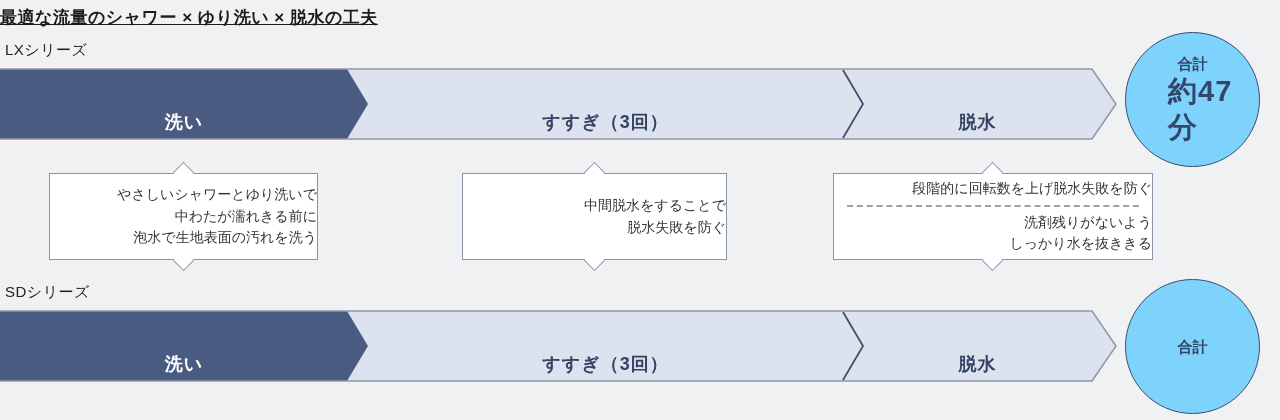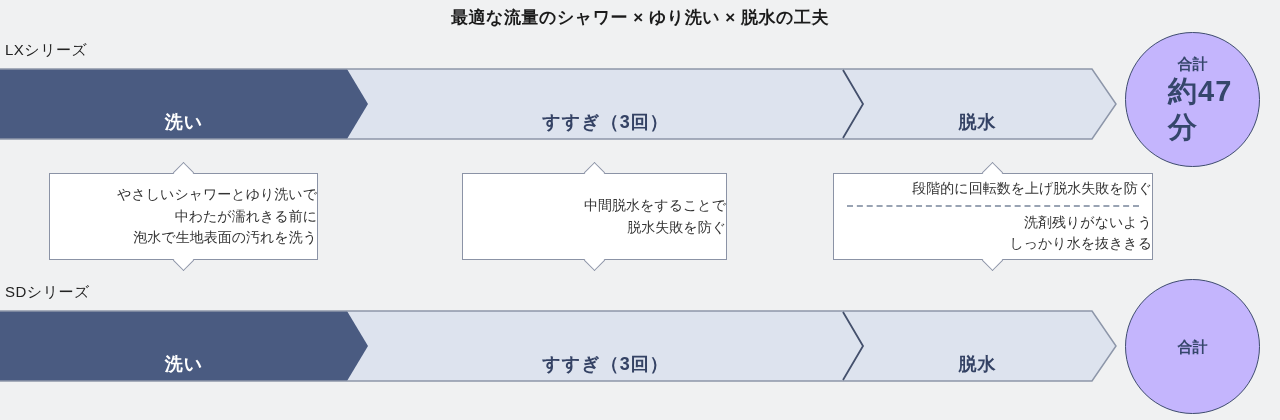--- a/index.html
+++ b/index.html
@@ -3,22 +3,23 @@
 <meta charset="utf-8">
 <style>
   html,body{margin:0;padding:0;}
   body{font-family:"Liberation Sans","DejaVu Sans",sans-serif;}
   .canvas{
     position:relative;width:1280px;height:420px;
     background:#f0f1f2;overflow:hidden;
   }
   .page-title{
     position:absolute;top:6px;left:0;width:1280px;
-    text-align:center;font-size:17px;font-weight:700;color:#1b1b1b;
+    font-size:17px;font-weight:700;color:#1b1b1b;
     letter-spacing:0.5px;
+    text-decoration:underline;
   }
   .series-label{
     position:absolute;left:5px;font-size:15px;color:#222;letter-spacing:0.5px;
   }
   .series-label.row0{top:41px;}
   .series-label.row1{top:283px;}
   .bar{
     position:absolute;left:0;width:1120px;height:72px;
   }
   .bar.row0{top:68px;}
@@ -26,21 +27,21 @@
   .bar svg{position:absolute;left:0;top:0;}
   .phase-label{
     position:absolute;top:0;height:72px;line-height:72px;
     text-align:center;font-size:18px;font-weight:700;letter-spacing:1px;margin-top:18px;
   }
   .phase-wash{left:0;width:368px;color:#ffffff;}
   .phase-rinse{left:368px;width:475px;color:#344264;}
   .phase-spin{left:863px;width:229px;color:#344264;}
   .total-badge{
     position:absolute;left:1125px;width:135px;height:135px;
-    background:#c4b5fd;border:1.5px solid #3f4d6e;border-radius:50%;
+    background:#7dd3fc;border:1.5px solid #3f4d6e;border-radius:50%;
     box-sizing:border-box;
     display:flex;flex-direction:column;align-items:center;justify-content:center;
     color:#35466b;
   }
   .total-badge.row0{top:32px;}
   .total-badge.row1{top:279px;}
   .total-prefix{font-size:15px;font-weight:700;line-height:1.3;}
   .total-value{font-size:29px;font-weight:700;line-height:1.25;letter-spacing:1px;margin-left:42px;}
   .callout{
     position:absolute;top:173px;height:87px;

